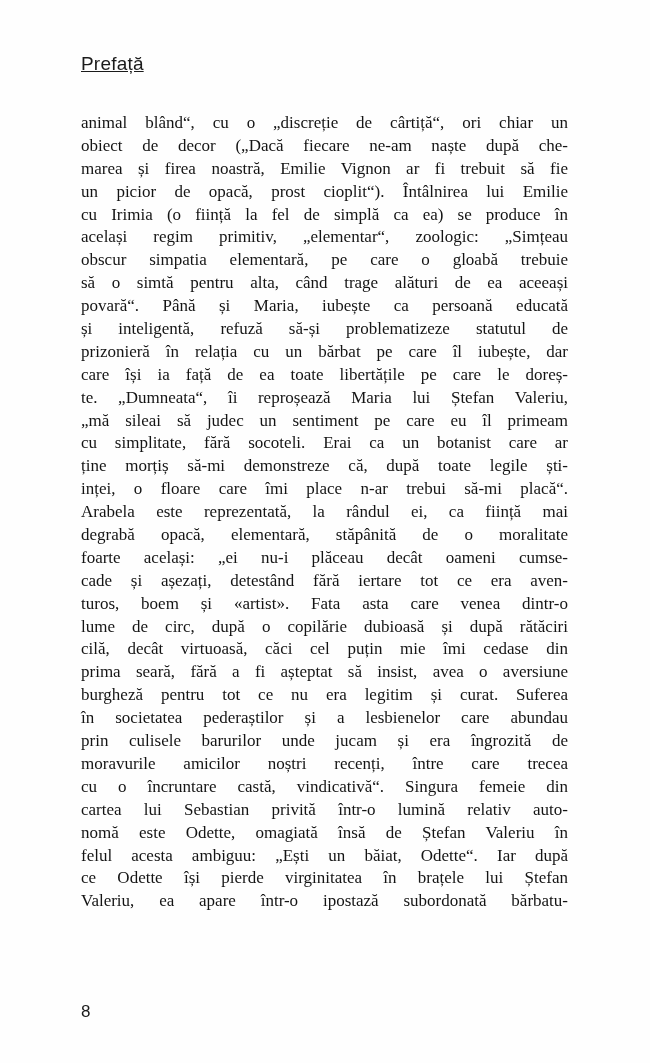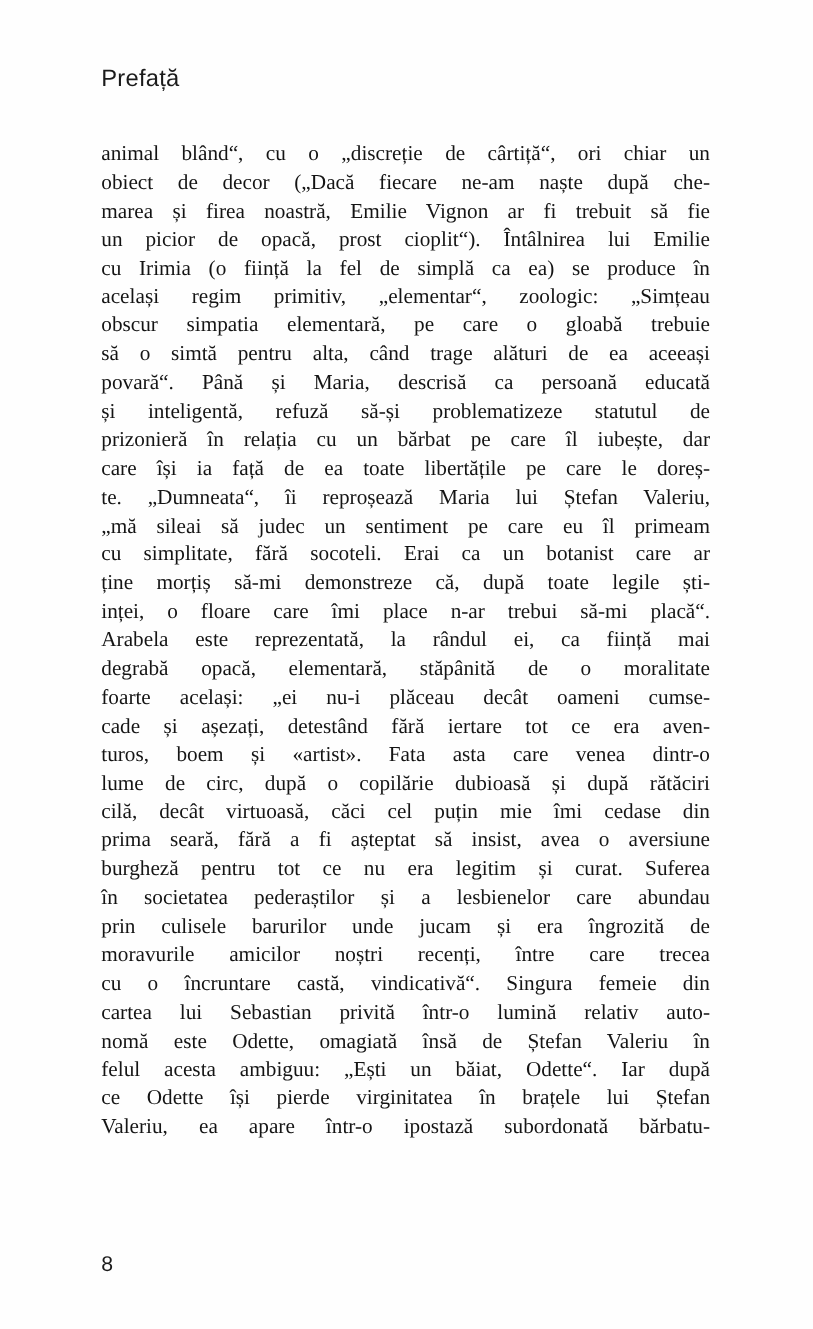--- a/index.html
+++ b/index.html
@@ -21,20 +21,21 @@
   }
   .section-header {
     position: absolute;
     left: 81px;
     top: 53px;
     font-family: "Liberation Sans", sans-serif;
     font-size: 19px;
     font-weight: 400;
     letter-spacing: 0.2px;
     color: #1b1b1b;
+    text-decoration: underline;
   }
   .body-text {
     position: absolute;
     left: 81px;
     top: 112px;
     width: 487px;
     color: #141414;
   }
   .body-text .line {
     font-family: "Liberation Serif", "DejaVu Serif", serif;
@@ -62,21 +63,21 @@
 
   <div class="body-text">
       <div class="line">animal blând“, cu o „discreție de cârtiță“, ori chiar un</div>
       <div class="line">obiect de decor („Dacă fiecare ne-am naște după che-</div>
       <div class="line">marea și firea noastră, Emilie Vignon ar fi trebuit să fie</div>
       <div class="line">un picior de opacă, prost cioplit“). Întâlnirea lui Emilie</div>
       <div class="line">cu Irimia (o ființă la fel de simplă ca ea) se produce în</div>
       <div class="line">același regim primitiv, „elementar“, zoologic: „Simțeau</div>
       <div class="line">obscur simpatia elementară, pe care o gloabă trebuie</div>
       <div class="line">să o simtă pentru alta, când trage alături de ea aceeași</div>
-      <div class="line">povară“. Până și Maria, descrisă ca persoană educată</div>
+      <div class="line">povară“. Până și Maria, iubește ca persoană educată</div>
       <div class="line">și inteligentă, refuză să-și problematizeze statutul de</div>
       <div class="line">prizonieră în relația cu un bărbat pe care îl iubește, dar</div>
       <div class="line">care își ia față de ea toate libertățile pe care le doreș-</div>
       <div class="line">te. „Dumneata“, îi reproșează Maria lui Ștefan Valeriu,</div>
       <div class="line">„mă sileai să judec un sentiment pe care eu îl primeam</div>
       <div class="line">cu simplitate, fără socoteli. Erai ca un botanist care ar</div>
       <div class="line">ține morțiș să-mi demonstreze că, după toate legile ști-</div>
       <div class="line">inței, o floare care îmi place n-ar trebui să-mi placă“.</div>
       <div class="line">Arabela este reprezentată, la rândul ei, ca ființă mai</div>
       <div class="line">degrabă opacă, elementară, stăpânită de o moralitate</div>

